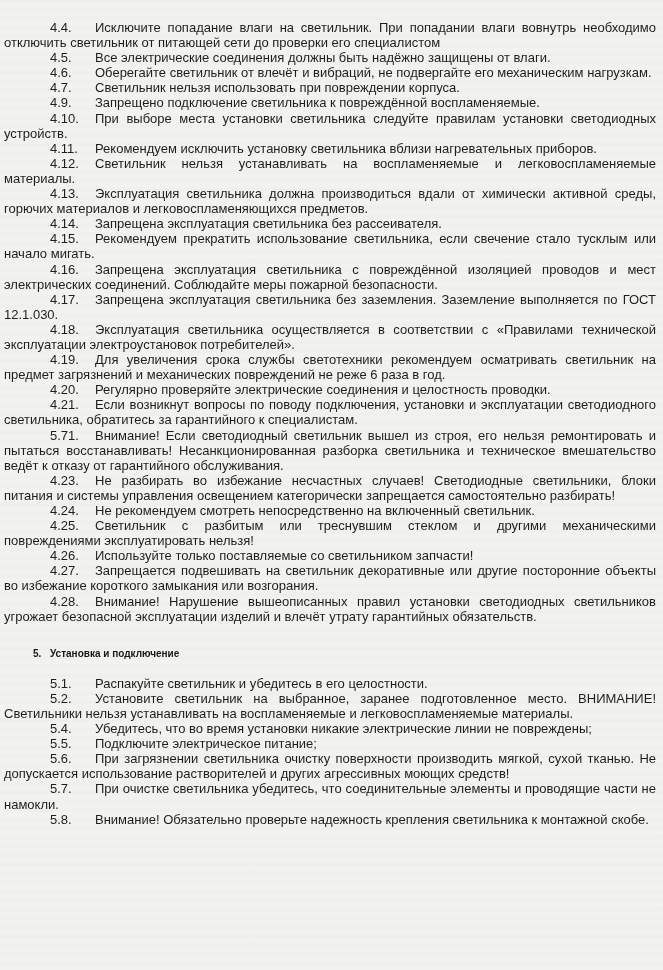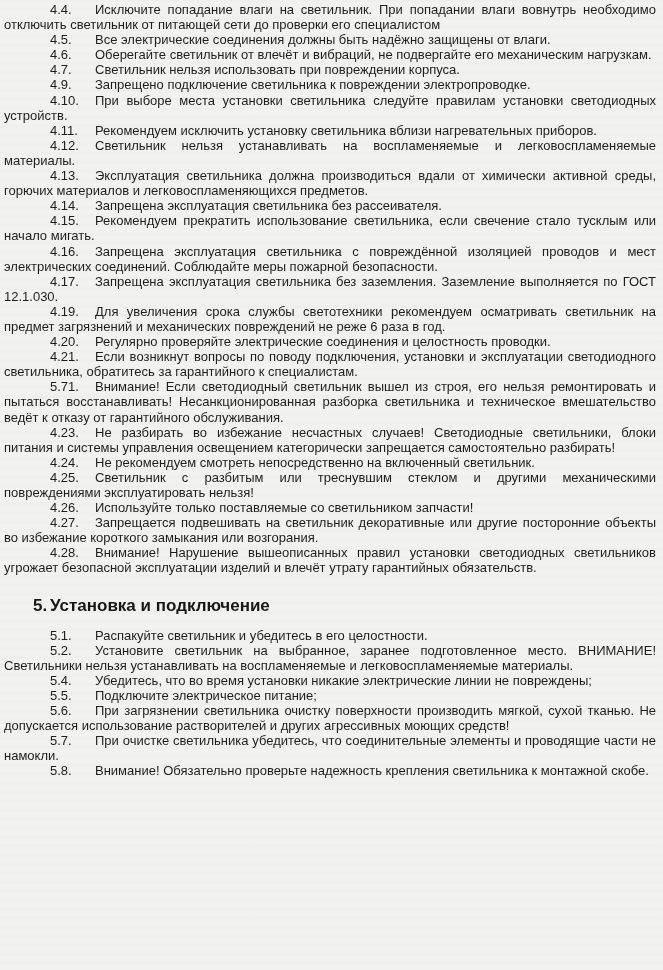--- a/index.html
+++ b/index.html
@@ -6,21 +6,21 @@
     margin: 0;
     padding: 0;
     background: #e9e9e6;
   }
   .page {
     position: relative;
     width: 663px;
     height: 970px;
     box-sizing: border-box;
     margin: 0;
-    padding: 2px 7px 0 4px;
+    padding: 20px 7px 0 4px;
     background:
       repeating-linear-gradient(180deg,
         rgba(0,0,0,0.015) 0px, rgba(0,0,0,0.0) 3px,
         rgba(255,255,255,0.02) 6px, rgba(0,0,0,0.012) 9px),
       #f2f2ee;
     color: #1e1e1e;
     font-family: "Liberation Sans", "DejaVu Sans", sans-serif;
     font-size: 13px;
     line-height: 15.1px;
     text-align: justify;
@@ -32,50 +32,51 @@
   }
   p.para .num {
     display: inline-block;
     width: 45px;
     text-indent: 0;
     white-space: nowrap;
   }
   h2.heading {
     margin: 21px 0 13px 0;
     padding-left: 29px;
-    font-size: 17px;
+    font-size: 10px;
     line-height: 18px;
     font-weight: bold;
     text-align: left;
     text-indent: 0;
     color: #171717;
   }
   h2.heading .hnum {
     display: inline-block;
     width: 17px;
   }
 </style>
 </head>
 <body>
 
 <div class="page">
   <div id="sec4">
       <p class="para"><span class="num">4.4.</span><span>Исключите попадание влаги на светильник. При попадании влаги вовнутрь необходимо отключить светильник от питающей сети до проверки его специалистом</span></p>
       <p class="para"><span class="num">4.5.</span><span>Все электрические соединения должны быть надёжно защищены от влаги.</span></p>
       <p class="para"><span class="num">4.6.</span><span>Оберегайте светильник от влечёт и вибраций, не подвергайте его механическим нагрузкам.</span></p>
       <p class="para"><span class="num">4.7.</span><span>Светильник нельзя использовать при повреждении корпуса.</span></p>
-      <p class="para"><span class="num">4.9.</span><span>Запрещено подключение светильника к повреждении электропроводке.</span></p>
+      <p class="para"><span class="num">4.9.</span><span>Запрещено подключение светильника к повреждённой воспламеняемые.</span></p>
       <p class="para"><span class="num">4.10.</span><span>При выборе места установки светильника следуйте правилам установки светодиодных устройств.</span></p>
       <p class="para"><span class="num">4.11.</span><span>Рекомендуем исключить установку светильника вблизи нагревательных приборов.</span></p>
       <p class="para"><span class="num">4.12.</span><span>Светильник нельзя устанавливать на воспламеняемые и легковоспламеняемые материалы.</span></p>
       <p class="para"><span class="num">4.13.</span><span>Эксплуатация светильника должна производиться вдали от химически активной среды, горючих материалов и легковоспламеняющихся предметов.</span></p>
       <p class="para"><span class="num">4.14.</span><span>Запрещена эксплуатация светильника без рассеивателя.</span></p>
       <p class="para"><span class="num">4.15.</span><span>Рекомендуем прекратить использование светильника, если свечение стало тусклым или начало мигать.</span></p>
       <p class="para"><span class="num">4.16.</span><span>Запрещена эксплуатация светильника с повреждённой изоляцией проводов и мест электрических соединений. Соблюдайте меры пожарной безопасности.</span></p>
       <p class="para"><span class="num">4.17.</span><span>Запрещена эксплуатация светильника без заземления. Заземление выполняется по ГОСТ 12.1.030.</span></p>
+      <p class="para"><span class="num">4.18.</span><span>Эксплуатация светильника осуществляется в соответствии с «Правилами технической эксплуатации электроустановок потребителей».</span></p>
       <p class="para"><span class="num">4.19.</span><span>Для увеличения срока службы светотехники рекомендуем осматривать светильник на предмет загрязнений и механических повреждений не реже 6 раза в год.</span></p>
       <p class="para"><span class="num">4.20.</span><span>Регулярно проверяйте электрические соединения и целостность проводки.</span></p>
       <p class="para"><span class="num">4.21.</span><span>Если возникнут вопросы по поводу подключения, установки и эксплуатации светодиодного светильника, обратитесь за гарантийного к специалистам.</span></p>
       <p class="para"><span class="num">5.71.</span><span>Внимание! Если светодиодный светильник вышел из строя, его нельзя ремонтировать и пытаться восстанавливать! Несанкционированная разборка светильника и техническое вмешательство ведёт к отказу от гарантийного обслуживания.</span></p>
       <p class="para"><span class="num">4.23.</span><span>Не разбирать во избежание несчастных случаев! Светодиодные светильники, блоки питания и системы управления освещением категорически запрещается самостоятельно разбирать!</span></p>
       <p class="para"><span class="num">4.24.</span><span>Не рекомендуем смотреть непосредственно на включенный светильник.</span></p>
       <p class="para"><span class="num">4.25.</span><span>Светильник с разбитым или треснувшим стеклом и другими механическими повреждениями эксплуатировать нельзя!</span></p>
       <p class="para"><span class="num">4.26.</span><span>Используйте только поставляемые со светильником запчасти!</span></p>
       <p class="para"><span class="num">4.27.</span><span>Запрещается подвешивать на светильник декоративные или другие посторонние объекты во избежание короткого замыкания или возгорания.</span></p>
       <p class="para"><span class="num">4.28.</span><span>Внимание! Нарушение вышеописанных правил установки светодиодных светильников угрожает безопасной эксплуатации изделий и влечёт утрату гарантийных обязательств.</span></p>

